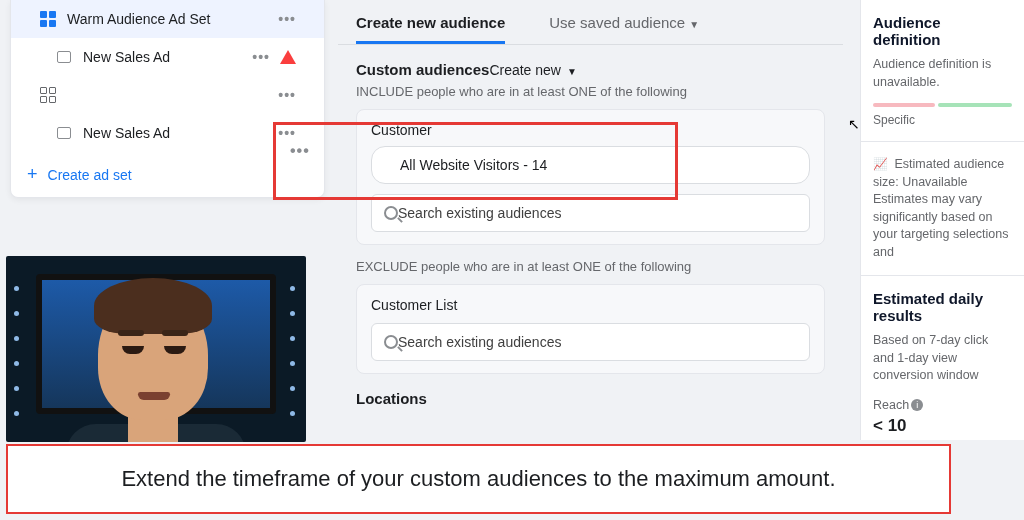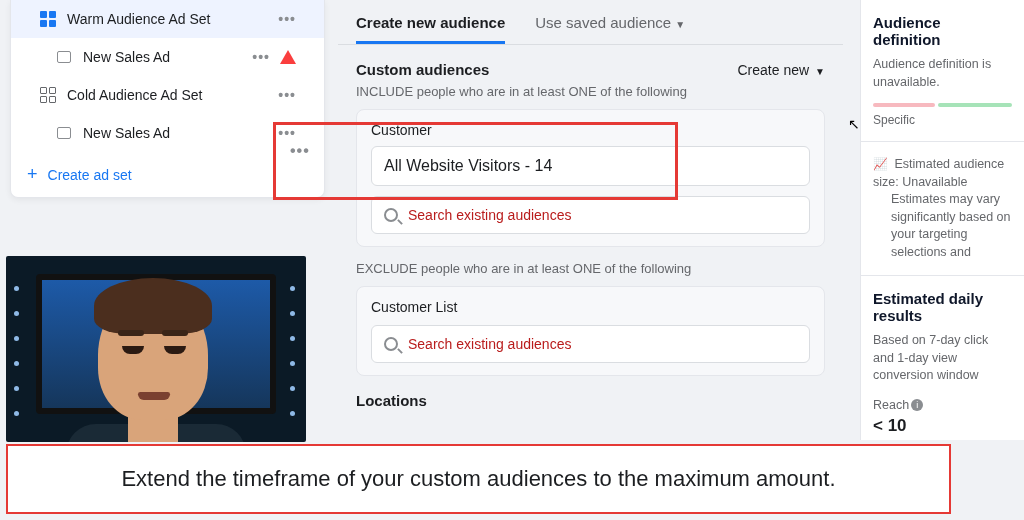--- a/index.html
+++ b/index.html
@@ -16,34 +16,34 @@
   .sb-create { color:#1877f2; display:flex; align-items:center; padding:12px 16px; font-size:14px;}
   .sb-create .plus { font-size:18px; margin-right:10px; font-weight:300;}
   .grid4 { display:grid; grid-template-columns:7px 7px; grid-template-rows:7px 7px; gap:2px;}
   .grid4 span { background:#1877f2; border-radius:1px;}
   .grid4.hollow span { background:none; border:1.5px solid #65676b;}
   .rect-ic { width:14px;height:12px;border:1.5px solid #8a8d91;border-radius:2px;}
   .floating-dots { position:absolute; left:290px; top:142px; color:#8a8d91; font-weight:bold; letter-spacing:1px; cursor:pointer;}
 
   
   .center { position:absolute; left:338px; top:0; width:505px; height:440px; background:transparent; overflow:hidden;}
-  .tabs { display:flex; gap:30px; padding:14px 18px 0 18px; border-bottom:1px solid #dadde1;}
+  .tabs { display:flex; gap:44px; padding:14px 18px 0 18px; border-bottom:1px solid #dadde1;}
   .tab { font-size:15px; color:#65676b; padding-bottom:10px; cursor:pointer;}
   .tab.active { color:#1c1e21; font-weight:600; border-bottom:3px solid #1877f2;}
   .tab .caret { font-size:10px; margin-left:4px; color:#65676b;}
   .panel { padding:16px 18px 0 18px;}
-  .sec-title-row { display:flex; align-items:center; justify-content:space-between;}
+  .sec-title-row { display:flex; align-items:center; }
   .sec-title { font-size:15px; font-weight:600; color:#1c1e21;}
   .create-new { font-size:14px; color:#1c1e21; cursor:pointer;}
   .create-new .caret { font-size:10px; margin-left:6px;}
   .sub { font-size:13px; color:#65676b; margin-top:6px;}
   .card { margin-top:10px; background:#f7f8fa; border:1px solid #e4e6eb; border-radius:8px; padding:12px 14px;}
   .card-label { font-size:14px; color:#1c1e21; margin-bottom:8px;}
-  .chip { background:#fff; border:1px solid #dadde1; border-radius:6px; padding:10px 12px; font-size:16px; color:#1c1e21;}
-  .search-row { margin-top:10px; background:#fff; border:1px solid #dadde1; border-radius:6px; padding:10px 12px; display:flex; align-items:center; gap:10px; color:#b91c1c; font-size:14px;}
+  .chip { background:#fff; border:1px solid #dadde1; border-radius:14px; padding:10px 28px; font-size:14px; color:#1c1e21;}
+  .search-row { margin-top:10px; background:#fff; border:1px solid #dadde1; border-radius:6px; padding:10px 12px; display:flex; align-items:center; color:#404040; font-size:14px;}
   .mag { width:14px;height:14px;border:2px solid #8a8d91;border-radius:50%;position:relative;}
   .mag::after{content:"";position:absolute;width:6px;height:2px;background:#8a8d91;transform:rotate(45deg);left:11px;top:11px;}
   .redbox { position:absolute; border:3px solid #e53935; pointer-events:none; left:273px; top:122px; width:405px; height:78px;}
 
   
   .right { position:absolute; left:860px; top:0; width:164px; height:440px; background:#fff; border-left:1px solid #e4e6eb; padding:14px 12px 0 12px; overflow:hidden;}
   .r-h { font-size:15px; font-weight:600; color:#0f172a; margin-bottom:8px;}
   .r-txt { font-size:12.5px; color:#65676b; line-height:1.4;}
   .bars { display:flex; gap:3px; margin:12px 0 6px 0;}
   .bar { height:4px; border-radius:2px;}
@@ -101,21 +101,20 @@
   </div>
   <div class="sb-row">
     <span class="icon">
         <span class="grid4 hollow">
           <span></span>
           <span></span>
           <span></span>
           <span></span>
         </span>
       </span>
-    <span>Cold Audience Ad Set</span>
     <span class="sb-dots">•••</span>
   </div>
   <div class="sb-row child">
     <span class="icon">
         <span class="rect-ic"></span>
       </span>
     <span>New Sales Ad</span>
     <span class="sb-dots">•••</span>
   </div>
   <div class="sb-create">
@@ -171,21 +170,21 @@
   <div class="bars">
       <div class="bar a"></div>
       <div class="bar b"></div>
     </div>
   <div class="spec">Specific</div>
   <div class="divider"></div>
   <div class="r-txt">
     <span class="est-ic">📈</span>
     <span>Estimated audience size: Unavailable</span>
   </div>
-  <div class="r-txt" style="margin-left:18px">Estimates may vary significantly based on your targeting selections and</div>
+  <div class="r-txt" style="">Estimates may vary significantly based on your targeting selections and</div>
   <div class="divider"></div>
   <div class="r-h">Estimated daily results</div>
   <div class="r-txt">Based on 7-day click and 1-day view conversion window</div>
   <div class="r-txt" style="margin-top:12px">
     <span>Reach</span><span class="info-dot">i</span>
   </div>
   <div class="reach-val">&lt; 10</div>
 
 </div>
 <span class="cursor2">↖</span>

